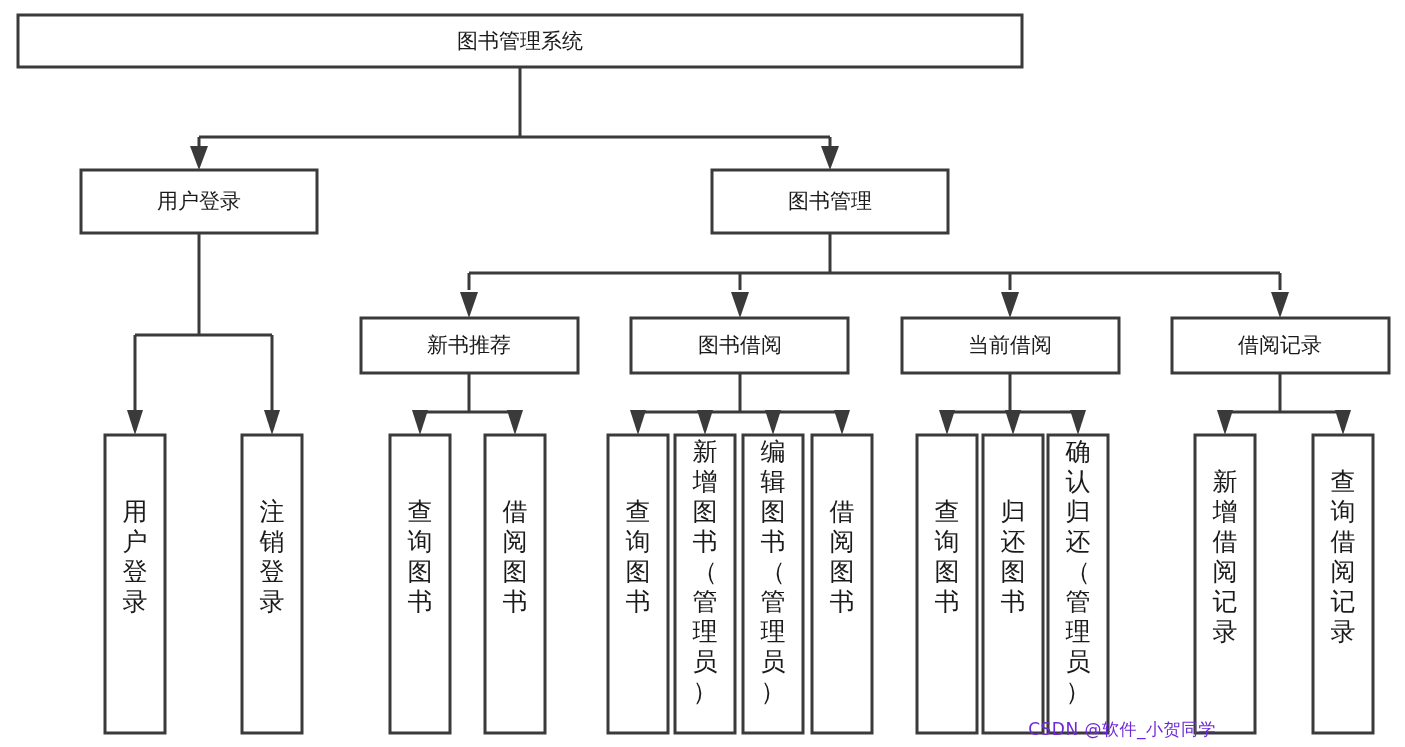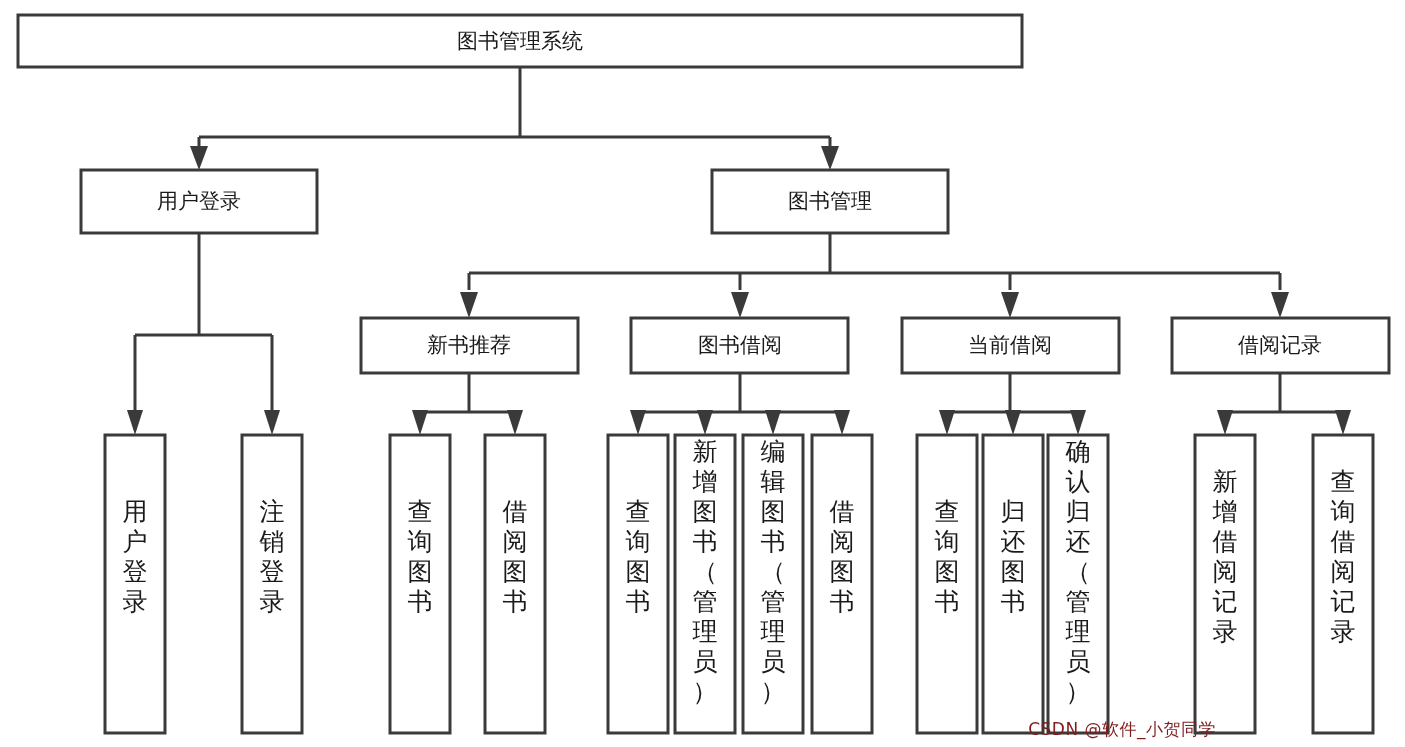--- a/index.html
+++ b/index.html
@@ -54,21 +54,21 @@
     font-size: 25px;
     fill: #1a1a1a;
     text-anchor: middle;
   }
   .watermark {
     position: absolute;
     right: 12px;
     bottom: 6px;
     font-family: "DejaVu Sans", "Liberation Sans", sans-serif;
     font-size: 17px;
-    color: #7f1d1d;
+    color: #6d28d9;
     letter-spacing: 0.5px;
     white-space: nowrap;
     user-select: none;
   }
 </style>
 </head>
 <body>
 
 <div id="diagram-root">
 

